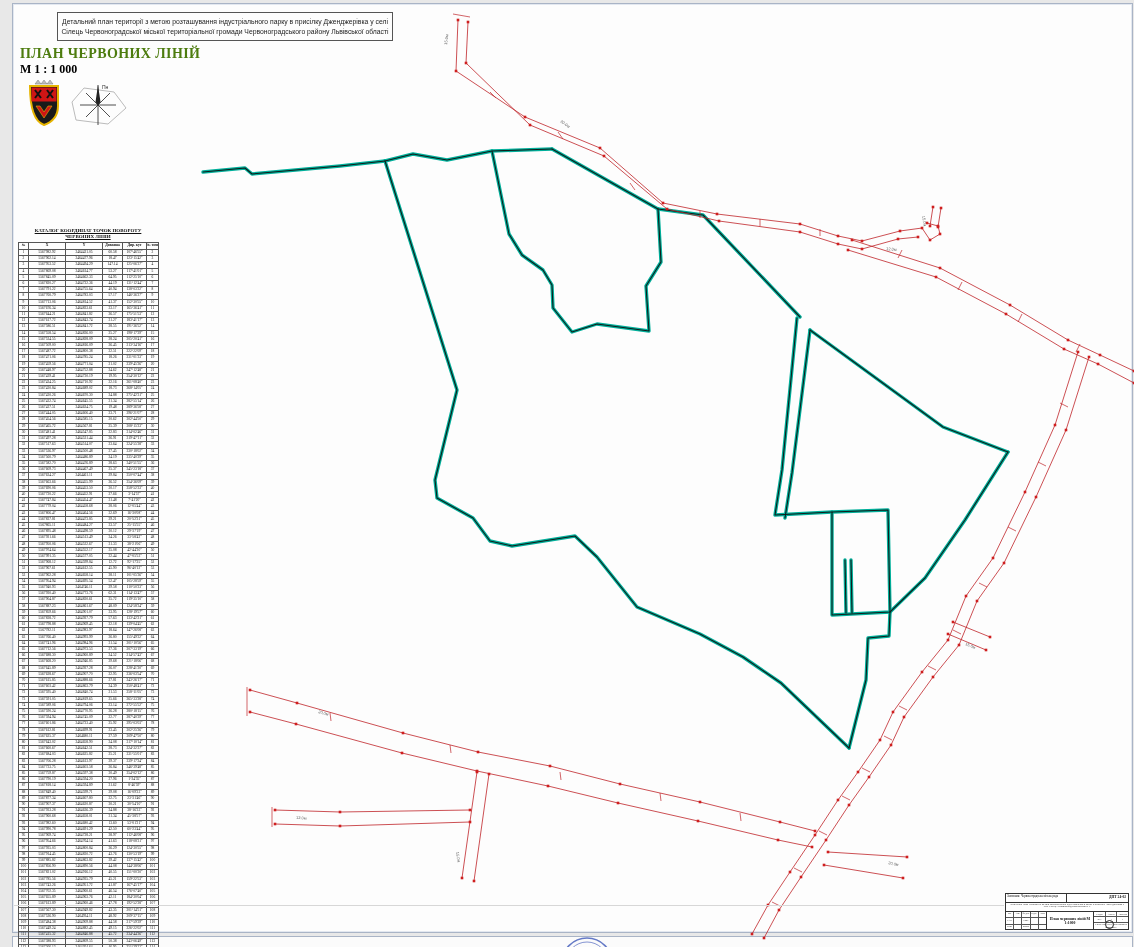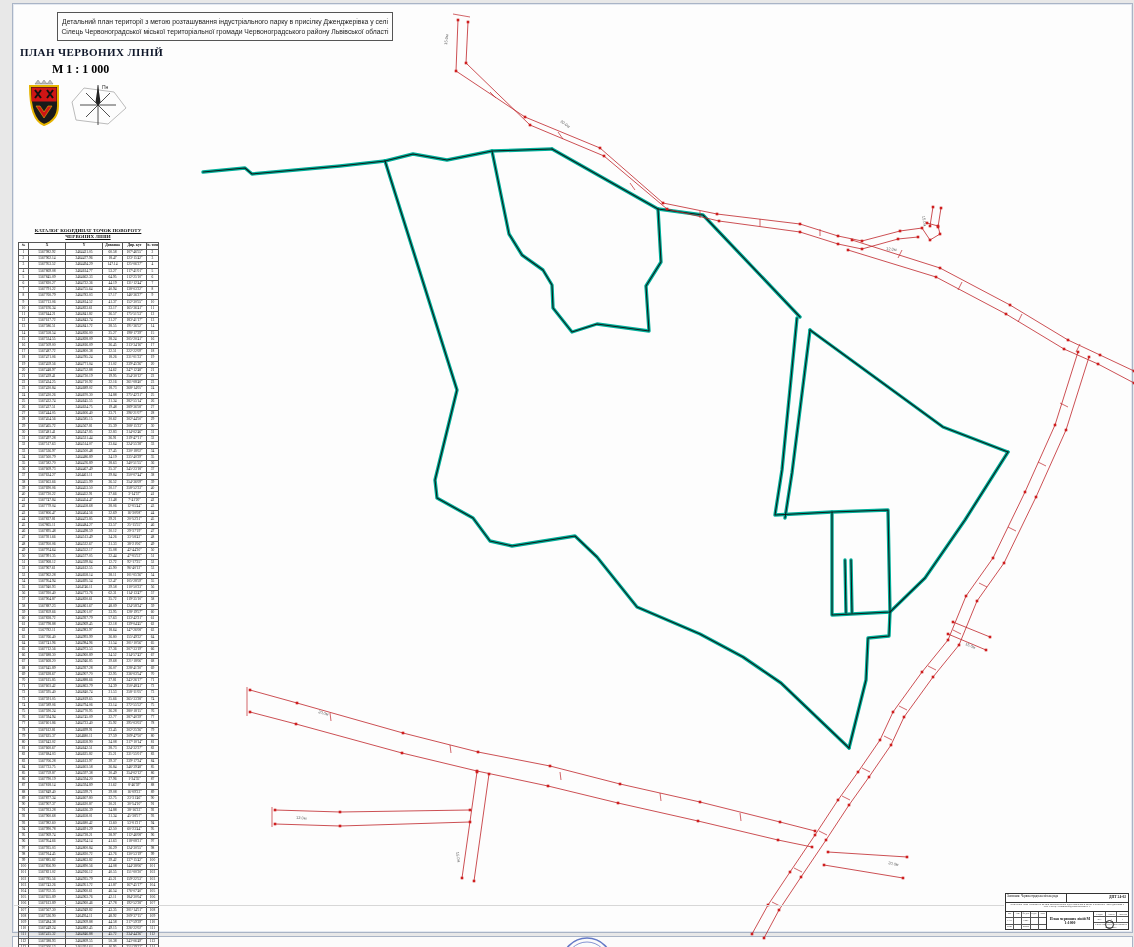--- a/index.html
+++ b/index.html
@@ -6,22 +6,22 @@
     font-family:"Liberation Serif",serif;}
   #stage{position:relative;width:1134px;height:947px;}
   .page{position:absolute;left:12px;top:3px;width:1119px;height:928px;background:#fdfdfd;
     border:1px solid #a9b4c6;box-shadow:inset 0 0 0 1px #e3e8f0;}
   .page2{position:absolute;left:12px;top:936px;width:1119px;height:11px;background:#fbfbfb;
     border:1px solid #a9b4c6;border-bottom:none;}
   #mapsvg{position:absolute;left:0;top:0;}
   .hdrbox{position:absolute;left:57px;top:12px;width:336px;height:29px;border:1px solid #555;
     font-family:"Liberation Sans",sans-serif;font-size:6.8px;line-height:1.35;color:#222;
     display:flex;flex-direction:column;justify-content:center;text-align:center;padding:1px 3px;box-sizing:border-box;}
-  .ptitle{position:absolute;left:20px;top:46px;font-weight:bold;font-size:11px;letter-spacing:.4px;color:#0f172a;}
-  .pscale{position:absolute;left:20px;top:62px;font-weight:bold;font-size:12px;color:#000;margin-left:32px;}
+  .ptitle{position:absolute;left:20px;top:46px;font-weight:bold;font-size:14px;letter-spacing:.4px;color:#4d7c0f;}
+  .pscale{position:absolute;left:20px;top:62px;font-weight:bold;font-size:12px;color:#000;}
   .cattl{position:absolute;left:18px;top:228px;width:140px;text-align:center;font-weight:bold;
     font-size:5px;line-height:1.2;text-decoration:underline;color:#111;}
   table.cat{position:absolute;left:18px;top:242px;width:140px;border-collapse:collapse;
     font-size:3.6px;color:#111;table-layout:fixed;}
   table.cat td,table.cat th{border:0.5px solid #555;padding:0;text-align:center;overflow:hidden;
     white-space:nowrap;height:5.2px;line-height:5.2px;font-weight:normal;}
   table.cat th{font-weight:bold;height:6px;}
   .faintline{position:absolute;left:14px;top:905px;width:990px;height:0;border-top:1.5px solid #d7d7d7;}
   
   .tblock{position:absolute;left:1005px;top:893px;width:124px;height:37px;border:1px solid #333;

